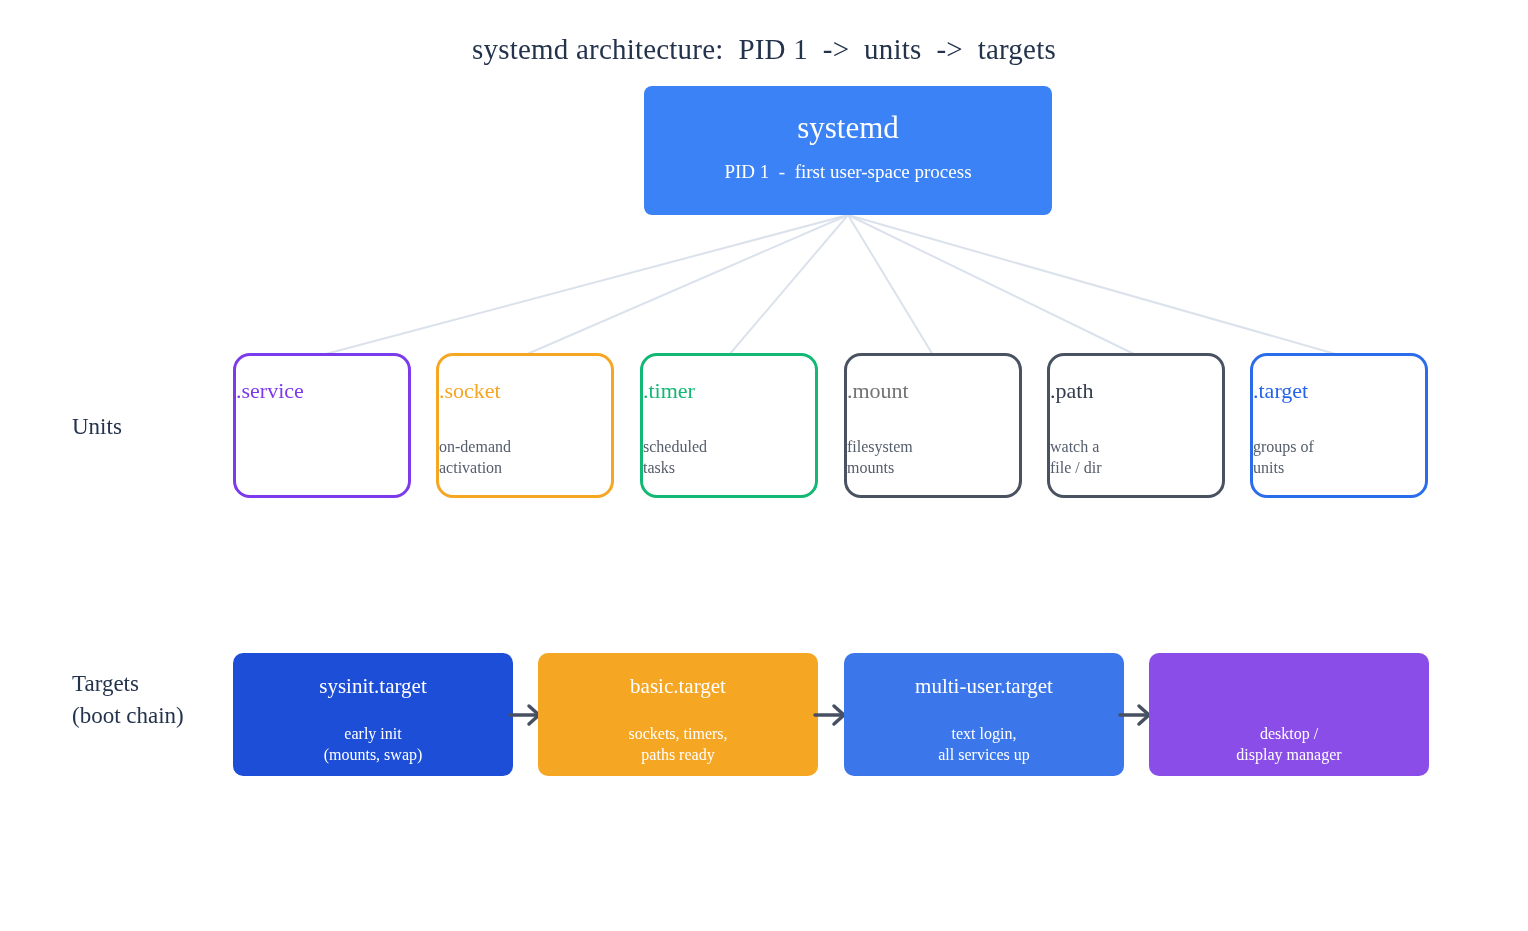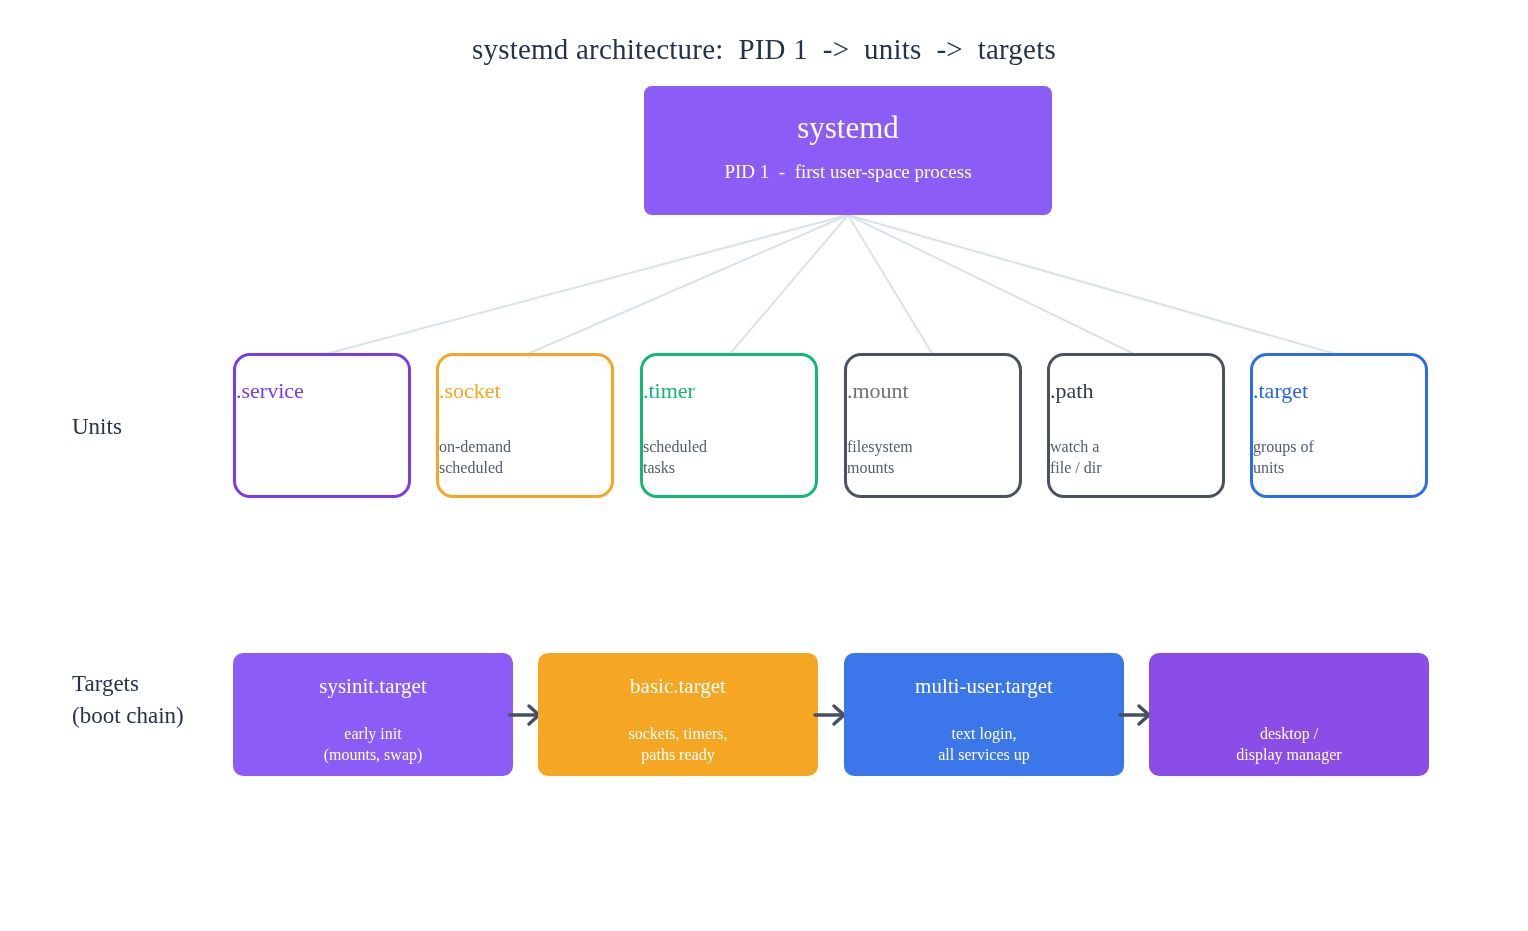--- a/index.html
+++ b/index.html
@@ -127,35 +127,35 @@
 
   <svg class="connectors" width="1528" height="931" viewBox="0 0 1528 931" style="color: rgb(219, 226, 236);">
     <line x1="848" y1="215" x2="322" y2="355" stroke="currentColor" stroke-width="2"></line>
     <line x1="848" y1="215" x2="525" y2="355" stroke="currentColor" stroke-width="2"></line>
     <line x1="848" y1="215" x2="729" y2="355" stroke="currentColor" stroke-width="2"></line>
     <line x1="848" y1="215" x2="933" y2="355" stroke="currentColor" stroke-width="2"></line>
     <line x1="848" y1="215" x2="1136" y2="355" stroke="currentColor" stroke-width="2"></line>
     <line x1="848" y1="215" x2="1339" y2="355" stroke="currentColor" stroke-width="2"></line>
   </svg>
 
-  <div class="root-box" style="background: #8b5cf6;">
+  <div class="root-box" style="background: #3b82f6;">
     <div class="root-title">systemd</div>
     <div class="root-subtitle">PID 1  -  first user-space process</div>
   </div>
 
   <div class="side-label units-label" style="color: rgb(36, 51, 76);">Units</div>
 
   <div class="unit-box u0" style="border-color: rgb(124, 58, 237);">
     <div class="unit-name" style="color: rgb(124, 58, 237);">.service</div>
   </div>
 
   <div class="unit-box u1" style="border-color: rgb(245, 166, 35);">
     <div class="unit-name" style="color: rgb(245, 166, 35);">.socket</div>
     <div class="unit-desc">on-demand
-scheduled</div>
+activation</div>
   </div>
 
   <div class="unit-box u2" style="border-color: rgb(18, 184, 115);">
     <div class="unit-name" style="color: rgb(18, 184, 115);">.timer</div>
     <div class="unit-desc">scheduled
 tasks</div>
   </div>
 
   <div class="unit-box u3" style="border-color: rgb(73, 82, 97);">
     <div class="unit-name" style="color: #737373;">.mount</div>
@@ -171,21 +171,21 @@
 
   <div class="unit-box u4" style="border-color: rgb(73, 82, 97);">
     <div class="unit-name" style="color: rgb(51, 61, 77);">.path</div>
     <div class="unit-desc">watch a
 file / dir</div>
   </div>
 
   <div class="side-label targets-label" style="white-space: pre-line; color: rgb(36, 51, 76);">Targets
 (boot chain)</div>
 
-  <div class="target-box t0" style="background: #8b5cf6;">
+  <div class="target-box t0" style="background: #1d4ed8;">
     <div class="target-name">sysinit.target</div>
     <div class="target-desc">early init
 (mounts, swap)</div>
   </div>
 
   <span class="flow-arrow a0" style="color: rgb(71, 80, 99);">
     <svg width="36" height="34" viewBox="0 0 36 34">
       <line x1="2" y1="17" x2="29" y2="17" stroke="currentColor" stroke-width="3.5" stroke-linecap="round"></line>
       <polyline points="21,8 31,17 21,26" fill="none" stroke="currentColor" stroke-width="3.5" stroke-linecap="round" stroke-linejoin="round"></polyline>
     </svg>

